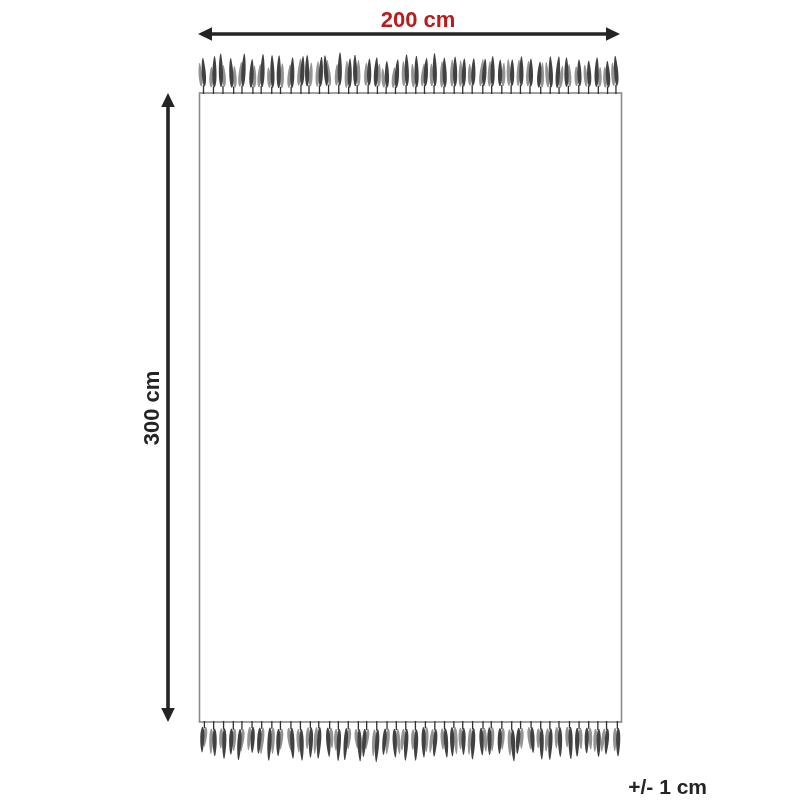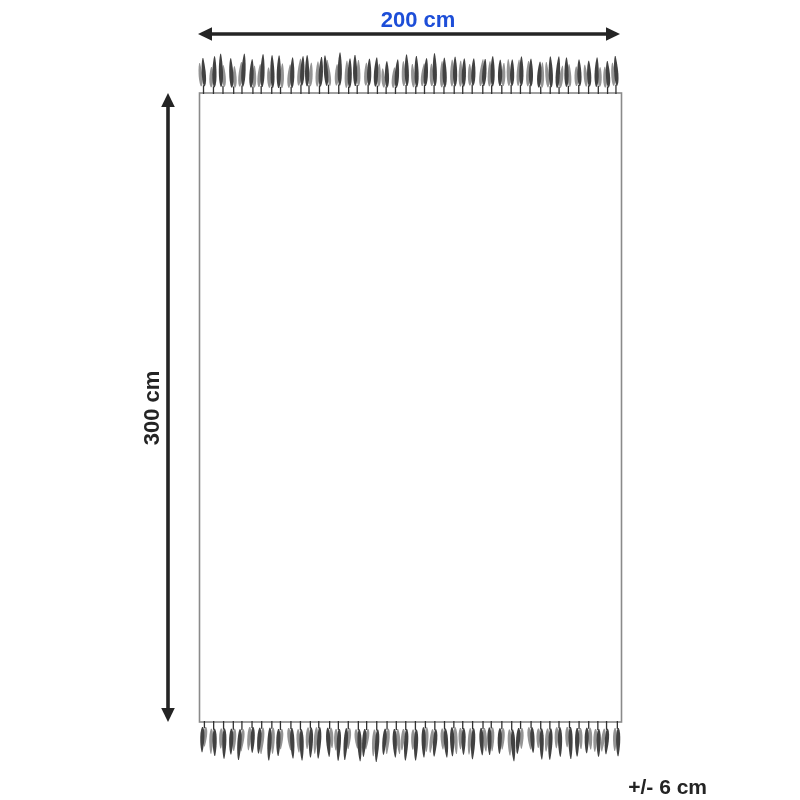--- a/index.html
+++ b/index.html
@@ -333,16 +333,16 @@
         <line x1="210" y1="34" x2="608" y2="34" stroke="#242424" stroke-width="3.6"></line>
         <polygon points="198,34 212,40.8 212,27.2" fill="#242424"></polygon>
         <polygon points="620,34 606,40.8 606,27.2" fill="#242424"></polygon>
       </g>
       <g>
         <line x1="168" y1="105" x2="168" y2="710" stroke="#242424" stroke-width="3.6"></line>
         <polygon points="168,93 161.2,107 174.8,107" fill="#242424"></polygon>
         <polygon points="168,722 161.2,708 174.8,708" fill="#242424"></polygon>
       </g>
     </svg>
-  <div class="dim-label width-label" style="color: #1d4ed8;">200 cm</div>
+  <div class="dim-label width-label" style="color: #b91c1c;">200 cm</div>
   <div class="dim-label height-label" style="color: rgb(36, 36, 36);">300 cm</div>
-  <div class="dim-label tolerance-label" style="color: rgb(36, 36, 36);">+/- 6 cm</div>
+  <div class="dim-label tolerance-label" style="color: rgb(36, 36, 36);">+/- 1 cm</div>
 </div>
 
 </body></html>

